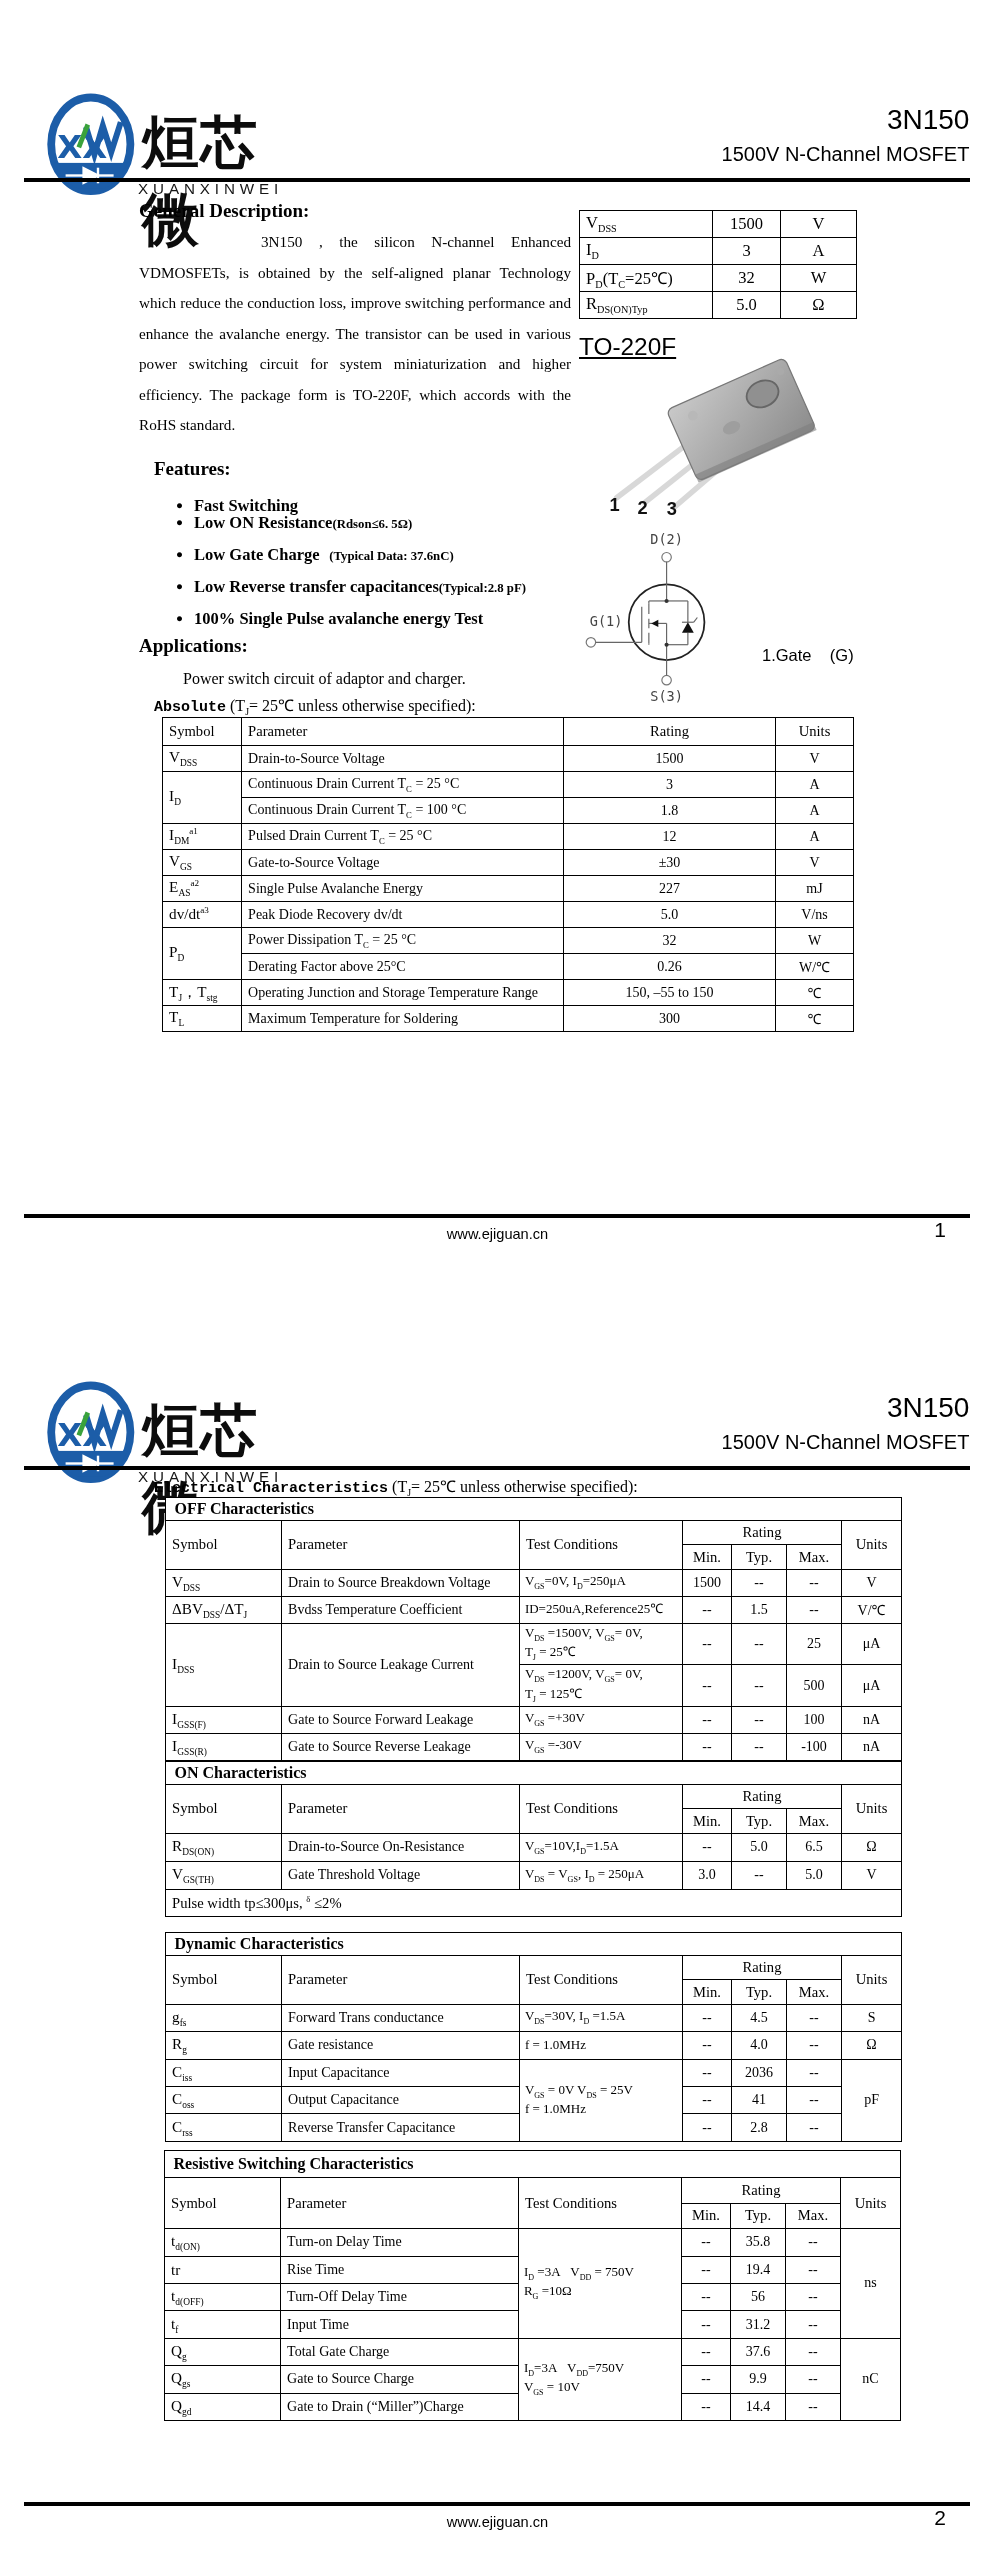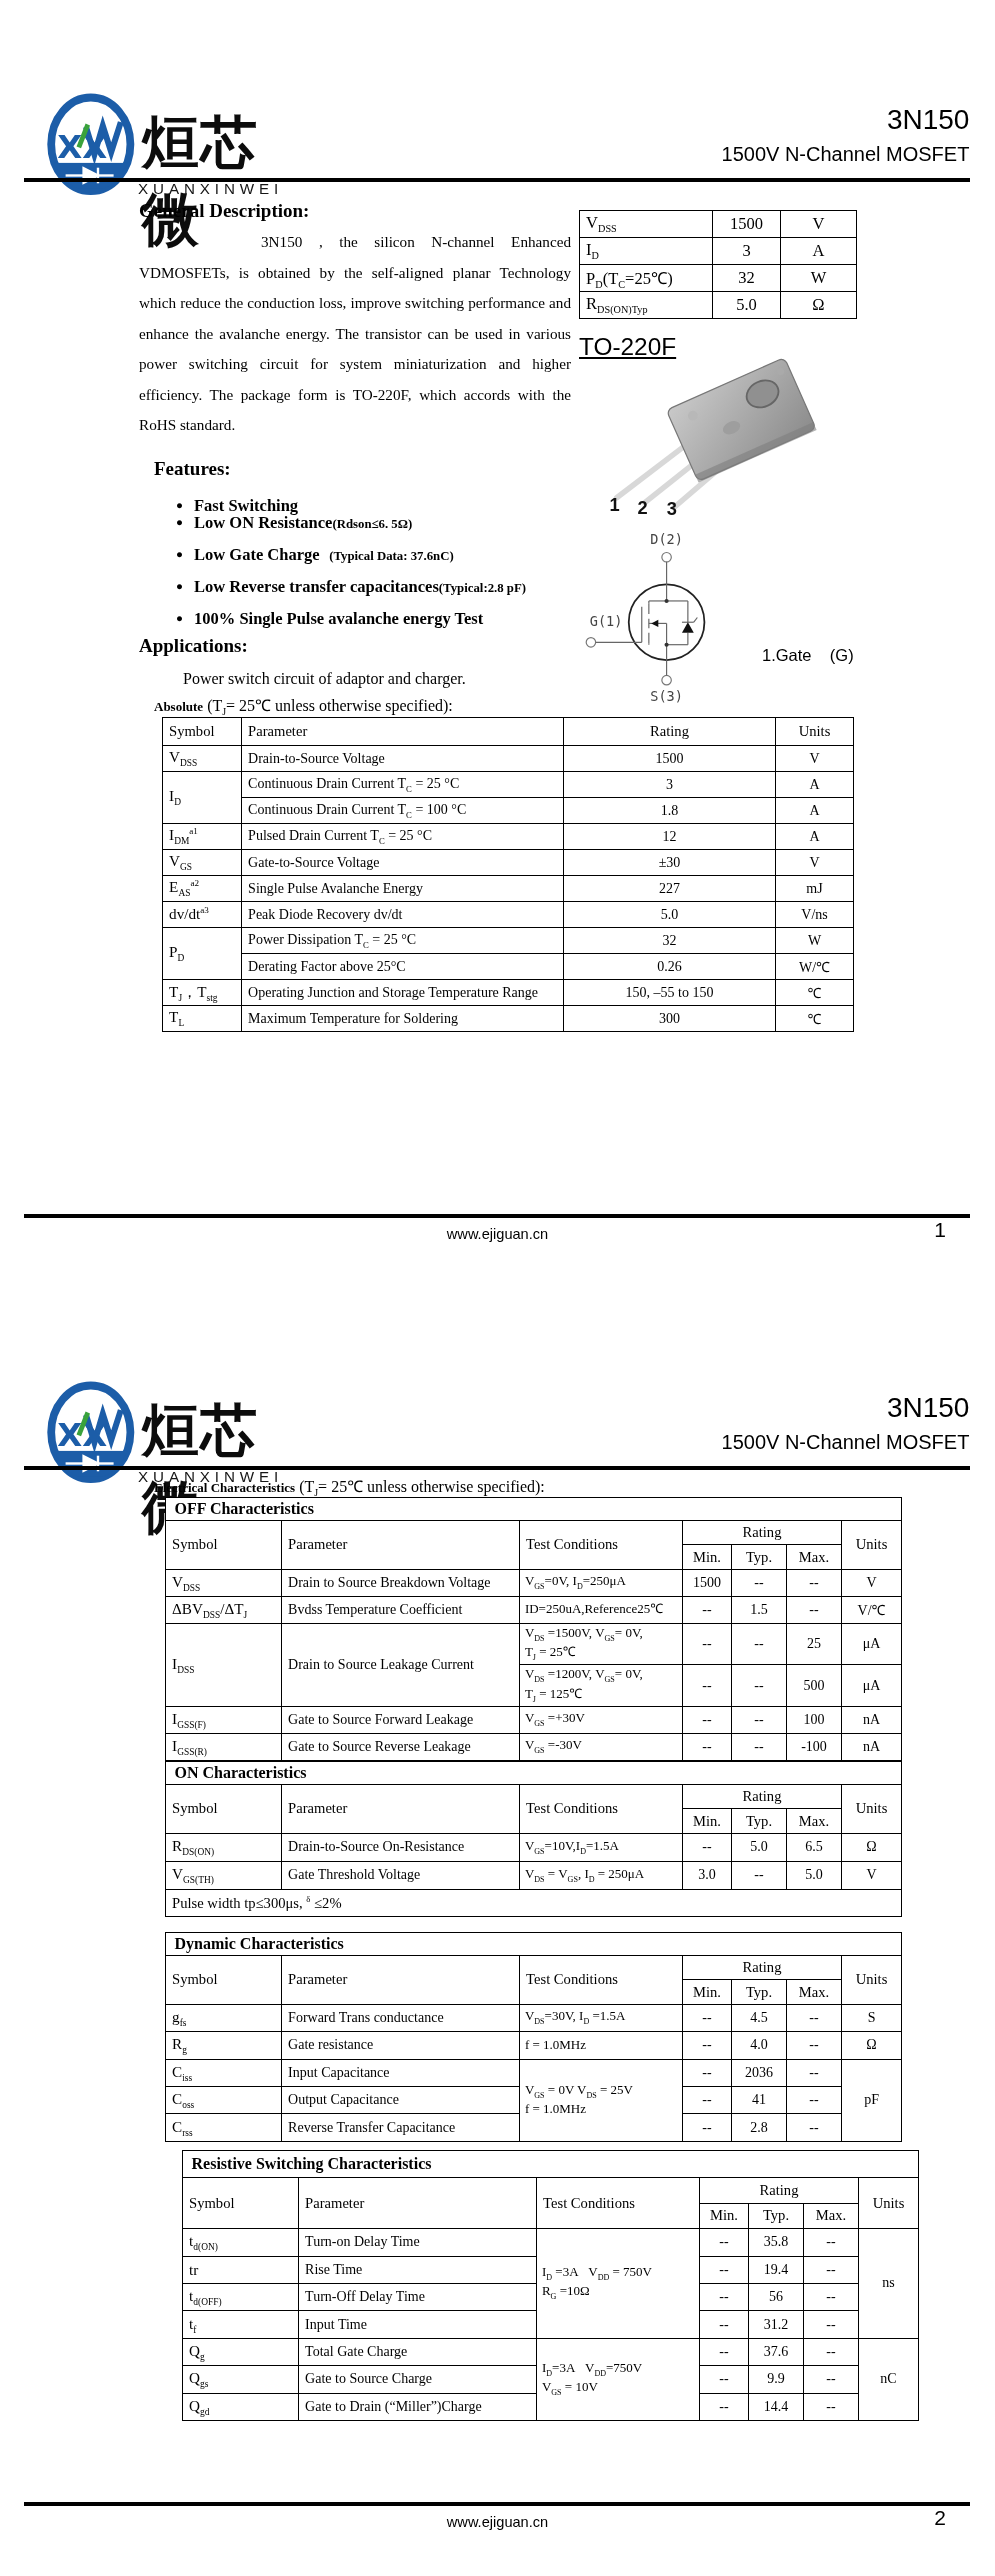--- a/index.html
+++ b/index.html
@@ -26,21 +26,21 @@
 
   
   .sec-h { position:absolute; font-weight:bold; font-size:19px; }
   .gd-body { position:absolute; left:139px; top:227px; width:432px; font-size:15.2px; line-height:30.5px;
              text-align:justify; text-indent:122px; margin:0; }
   .feat-item { position:absolute; left:176px; font-size:16.5px; font-weight:bold; white-space:pre; }
   .feat-item .bullet { font-size:11.6px; margin-right:11px; vertical-align:1.8px; }
   .feat-detail { font-size:12.8px; }
   .app-body { position:absolute; left:183px; top:670px; font-size:16px; }
   .cond-h { position:absolute; font-size:16px; }
-  .cond-h b { font-size:13px; }
+  .cond-h b { font-size:15px;font-family:Liberation Mono, monospace; }
 
   
   table.tbl { position:absolute; border-collapse:collapse; table-layout:fixed; border:1.8px solid #000; background:#fff; }
   .tbl td { border:1.2px solid #000; padding:0 6.1px; font-size:14px; vertical-align:middle; }
   .tbl .c { text-align:center; padding:0 1.8px; }
   .tbl .sym { font-size:15.2px; }
   .tbl .test { font-size:13px; line-height:1.3; padding:1.2px 4.9px;margin-top:32px; }
   .tbl tr.ttl td { font-weight:bold; font-size:16px; padding-left:8.5px; }
   .tbl tr.note td { font-size:14.6px; }
   .tbl tr.preSub > td { border-bottom-width:0.6px; }
@@ -508,21 +508,21 @@
       <tr style="height:27.4px">
         <td class="sym">C<sub>rss</sub></td>
         <td>Reverse Transfer Capacitance</td>
         <td class="c">--</td>
         <td class="c">2.8</td>
         <td class="c">--</td>
       </tr>
     </tbody>
   </table>
 
-  <table class="tbl" style="left:182px; top:862px; width:735px;">
+  <table class="tbl" style="left:164px; top:862px; width:735px;">
     <colgroup>
         <col style="width:116px">
         <col style="width:238px">
         <col style="width:163px">
         <col style="width:49px">
         <col style="width:55px">
         <col style="width:55px">
         <col style="width:60px">
       </colgroup>
     <tbody>

